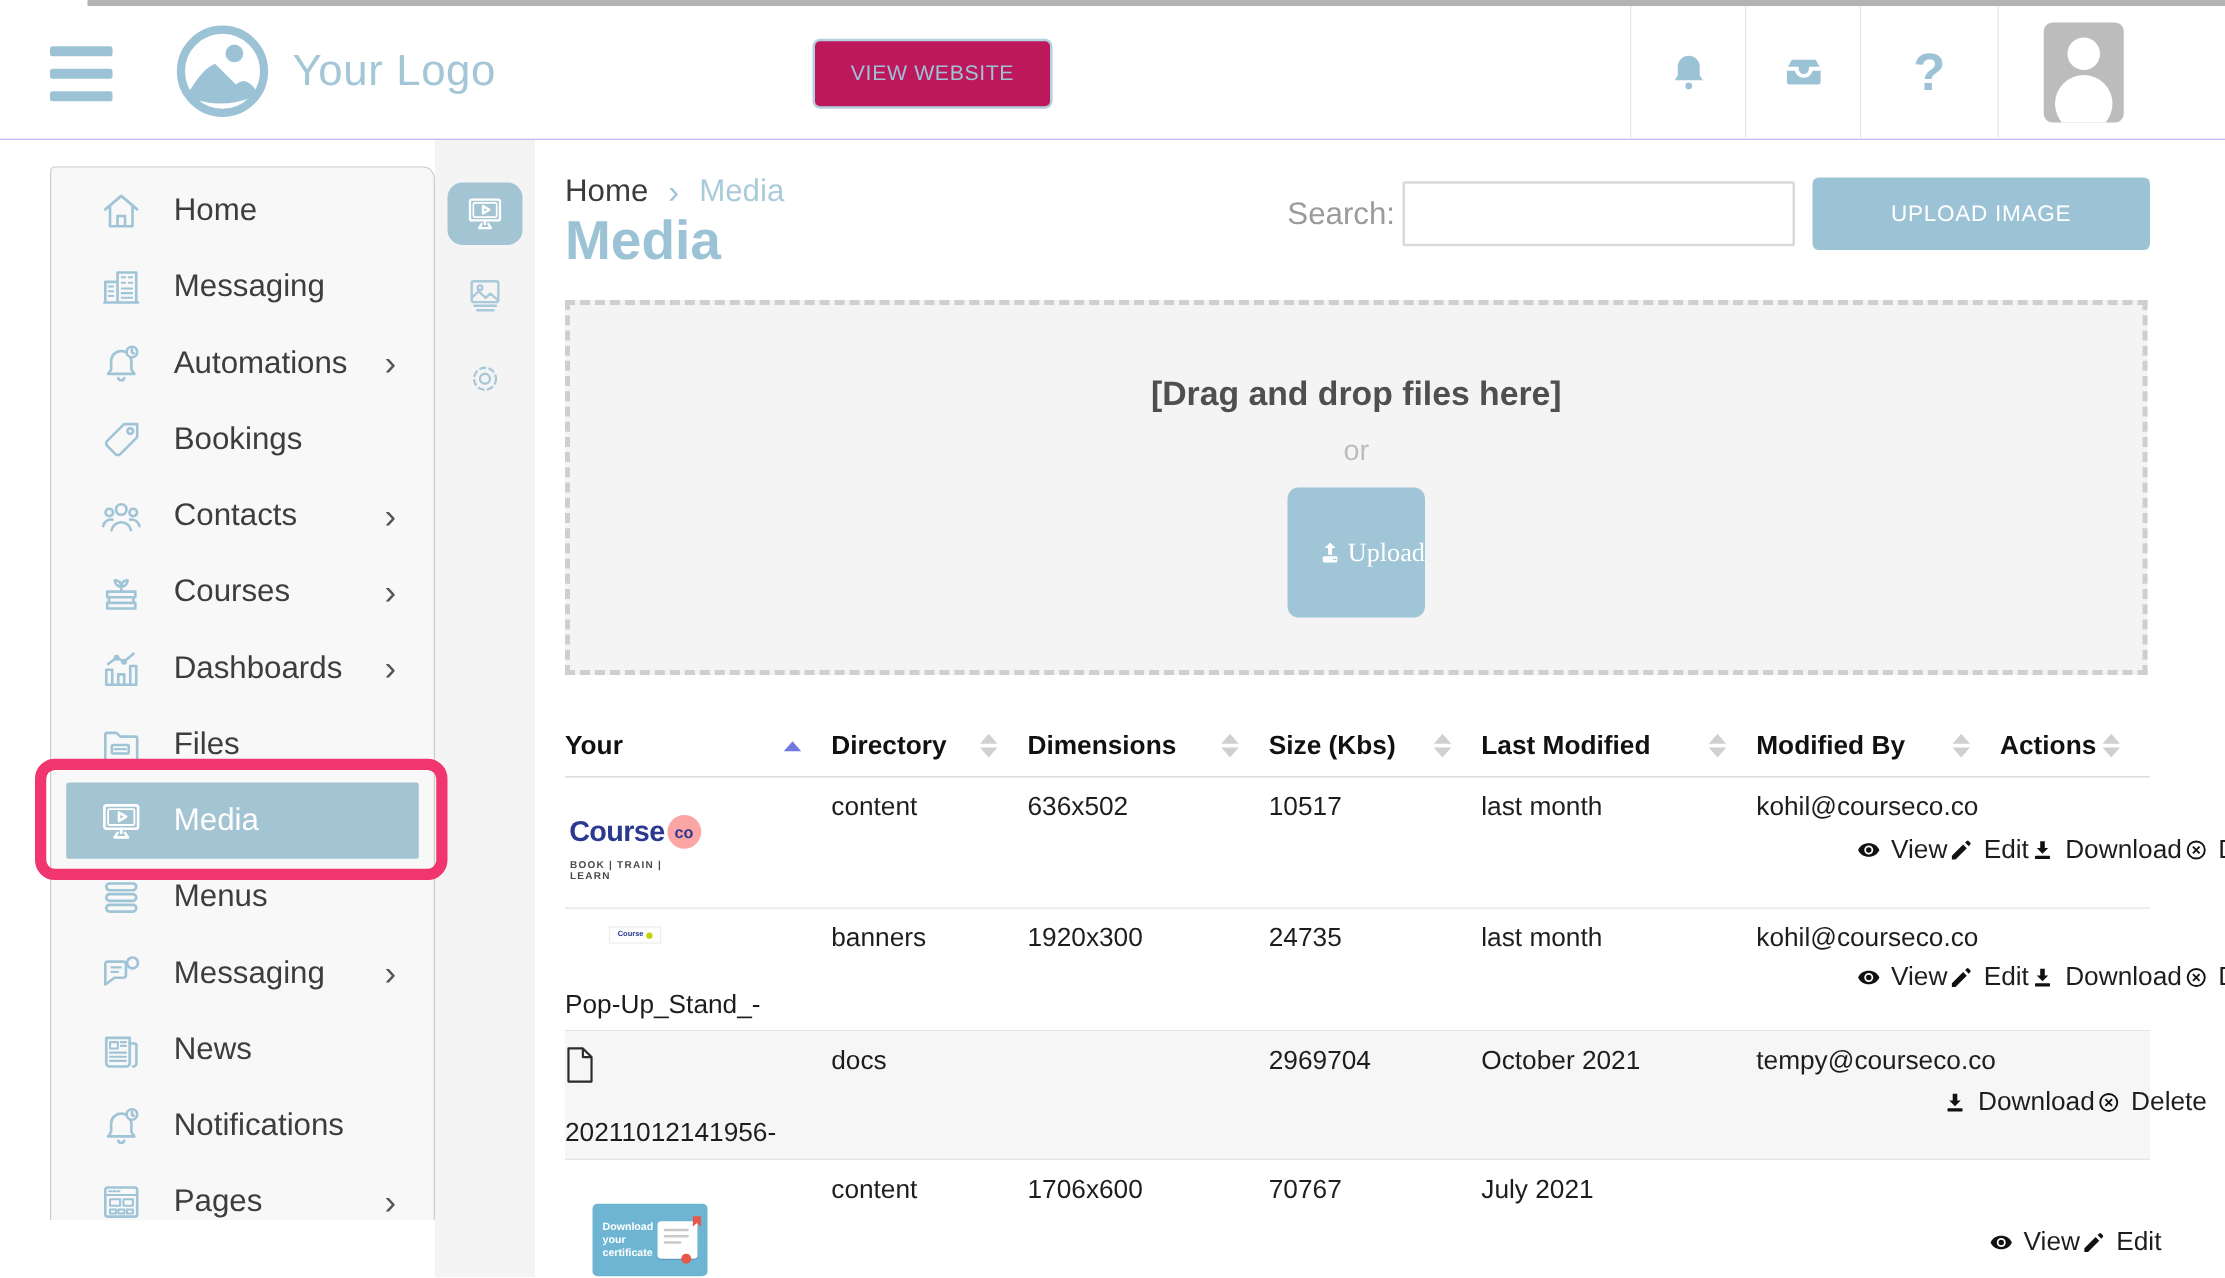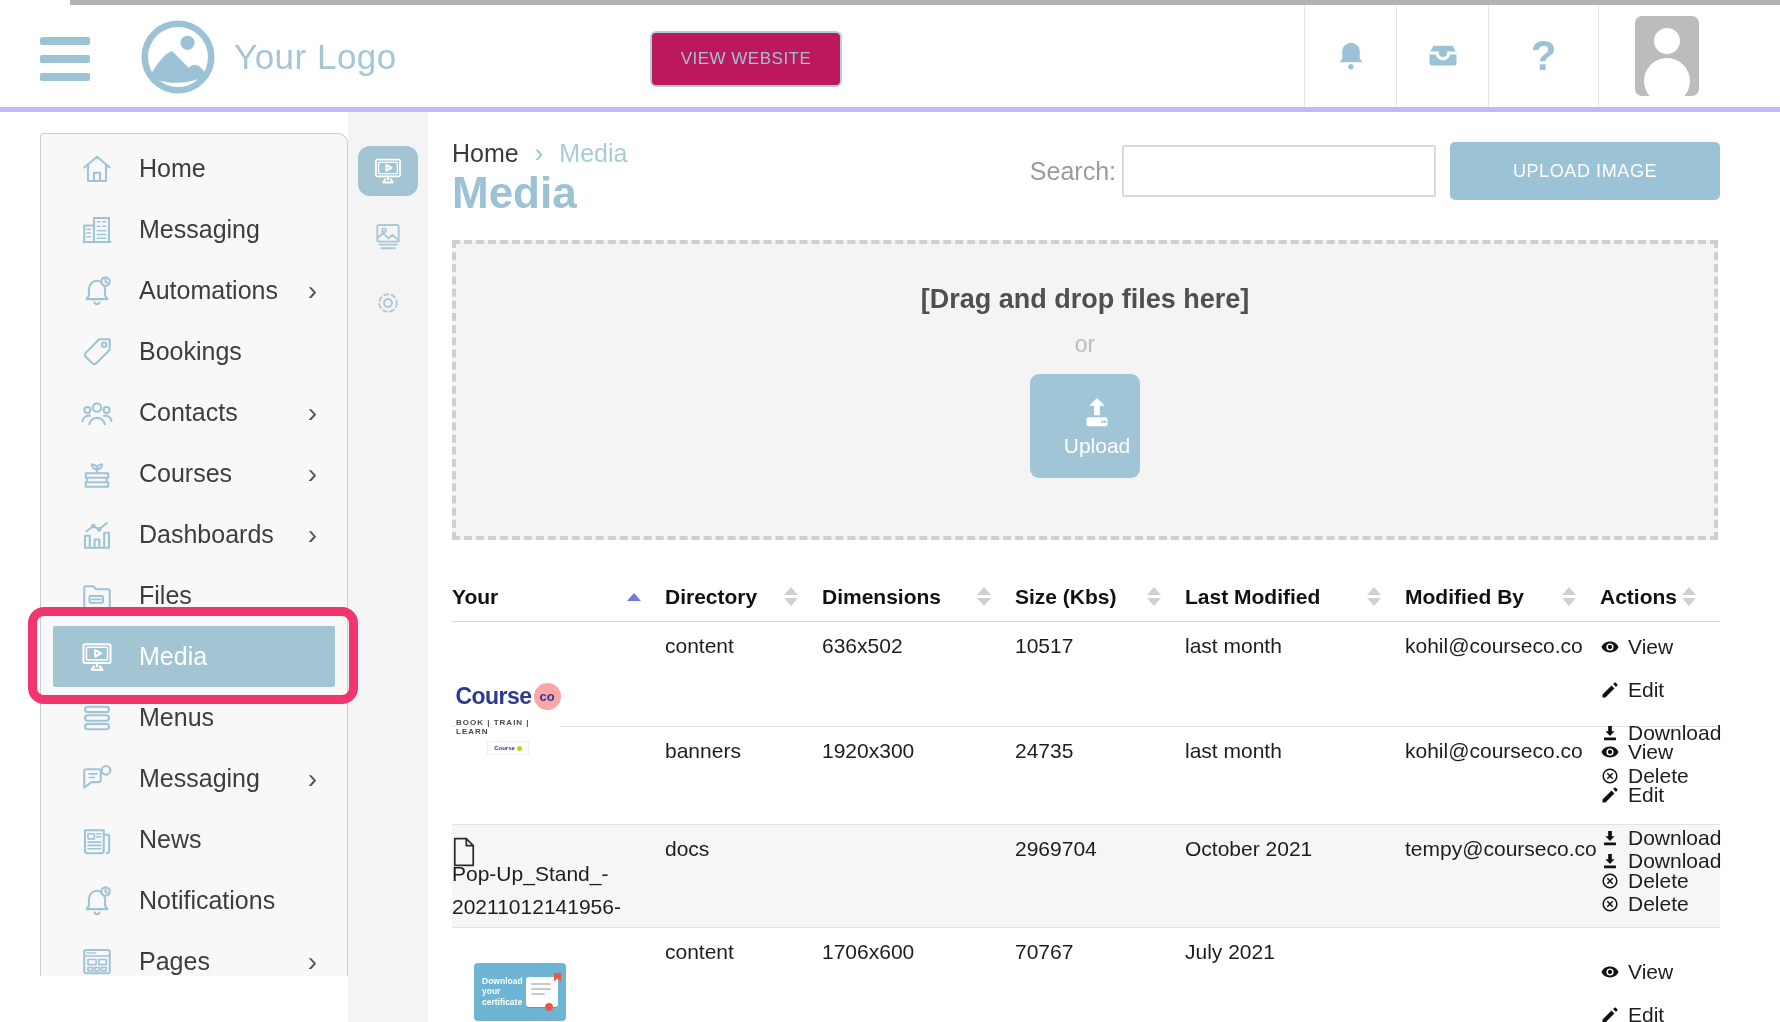--- a/index.html
+++ b/index.html
@@ -2,21 +2,21 @@
 <html><head>
 <meta charset="utf-8">
 <style>
   * { margin:0; padding:0; box-sizing:border-box; }
   html,body { background:#ffffff; }
   body { font-family:"Liberation Sans", sans-serif; }
   .canvas { position:relative; width:1780px; height:1022px; background:#fff; overflow:hidden; }
 
   
   .top-strip { position:absolute; top:0; left:70px; right:0; height:5px; background:#b3b3b3; }
-  .header { position:absolute; top:5px; left:0; right:0; height:107px; background:#fff; border-bottom:5px solid #c4b5fd; }
+  .header { position:absolute; top:5px; left:0; right:0; height:107px; background:#fff; border-bottom:1px solid #c4b5fd; }
   .hamburger { position:absolute; left:40px; top:32px; width:50px; height:44px; display:flex; flex-direction:column; justify-content:space-between; cursor:pointer; }
   .hamburger span { display:block; height:8px; border-radius:2px; background:#9cc3d5; }
   .logo-wrap { position:absolute; left:140px; top:14px; display:flex; align-items:center; gap:18px; }
   .logo-circle { width:76px; height:76px; }
   .logo-text { font-size:35px; color:#a5c6d6; letter-spacing:.5px; }
   .view-website { position:absolute; left:650px; top:26px; width:192px; height:56px; background:#be185d; border:2px solid #b3d0de; border-radius:6px; color:#9cc3d5; font-size:17px; letter-spacing:.5px; display:flex; align-items:center; justify-content:center; cursor:pointer; font-family:inherit; }
   .header-right { position:absolute; right:0; top:0; height:100%; display:flex; }
   .hseg { height:100%; display:flex; align-items:center; justify-content:center; border-left:1px solid #e7e7e7; }
   .hseg.bell { width:92px; } .hseg.tray { width:92px; } .hseg.help { width:110px; }
   .hseg.avatar-seg { width:182px; justify-content:flex-start; padding-left:36px; }
@@ -48,41 +48,41 @@
   .breadcrumb .bc-sep { color:#9cc3d5; font-size:26px; }
   .breadcrumb .bc-cur { color:#a9cbd9; }
   .page-title { position:absolute; top:36px; left:0; font-size:44px; font-weight:700; color:#9cc3d5; }
 
   .search-row { position:absolute; top:10px; right:0; display:flex; align-items:center; }
   .search-label { font-size:25px; color:#9b9b9b; margin-right:6px; }
   .search-input { width:314px; height:52px; border:2px solid #d9d9d9; border-radius:2px; font-size:22px; padding:0 10px; font-family:inherit; }
   .upload-image-btn { margin-left:14px; width:270px; height:58px; background:#9cc3d5; border:none; border-radius:5px; color:#fff; font-size:18px; letter-spacing:.6px; cursor:pointer; font-family:inherit; }
 
   .dropzone { position:absolute; top:108px; left:0; width:1266px; height:300px; background:#f4f4f4; border:4px dashed #cfcfcf; text-align:center; }
-  .dz-title { margin-top:40px; font-size:27px; font-weight:700; color:#4f4f4f; }
+  .dz-title { margin-top:56px; font-size:27px; font-weight:700; color:#4f4f4f; }
   .dz-or { margin-top:16px; font-size:23px; color:#bcbcbc; }
-  .upload-btn { margin-top:16px; width:110px; height:104px; background:#a0c5d7; border:none; border-radius:9px; color:#fff; cursor:pointer; display:inline-flex; flex-direction:column; align-items:center; justify-content:center; gap:4px; font-family:Liberation Sans, sans-serif;padding-left:24px; }
+  .upload-btn { margin-top:16px; width:110px; height:104px; background:#a0c5d7; border:none; border-radius:9px; color:#fff; cursor:pointer; display:inline-flex; flex-direction:row; align-items:center; justify-content:center; gap:4px; font-family:Liberation Serif, serif;padding-left:24px; }
   .upload-btn .u-lbl { font-size:21px; }
 
   
   .media-table { position:absolute; top:440px; left:0; width:1268px; font-size:21px; color:#1d1d1d; }
   .t-grid { display:grid; grid-template-columns:213px 157px 193px 170px 220px 195px 120px; }
   .t-head { height:50px; border-bottom:1px solid #d6d6d6; font-weight:700; color:#111; }
   .th { display:flex; align-items:center; justify-content:space-between; padding-right:24px; cursor:pointer; }
   .sorts { display:flex; flex-direction:column; gap:3px; }
   .tri-up { width:0; height:0; border-left:7px solid transparent; border-right:7px solid transparent; border-bottom:8px solid #d0d0d0; }
   .tri-dn { width:0; height:0; border-left:7px solid transparent; border-right:7px solid transparent; border-top:8px solid #d0d0d0; }
   .tri-active { border-bottom-color:#7477e0; }
   .t-row { border-bottom:1px solid #e3e3e3; }
   .t-row > div { padding-top:12px;justify-content:center; }
   .t-row.shaded { background:#f6f6f6; }
   .r1 { height:105px; } .r2 { height:98px; } .r3 { height:103px; } .r4 { height:120px; }
   .file-cell { display:flex; flex-direction:column; padding-top:8px !important; }
   .file-name { font-size:21px; color:#1d1d1d; margin-top:auto; margin-bottom:8px; }
-  .actions { position:relative; z-index:2; display:flex; flex-direction:column; gap:17px; }
+  .actions { position:relative; z-index:2; display:flex; flex-direction:row; gap:1px; }
   .action-line { display:flex; align-items:center; gap:8px; cursor:pointer; line-height:26px; white-space:nowrap; }
   .a-ic { width:20px; height:20px; flex:0 0 auto; }
 
   
   .thumb-box { width:112px; display:flex; justify-content:center; }
   .thumb-courseco { width:104px; height:84px; background:#fff; display:flex; flex-direction:column; align-items:center; justify-content:center; gap:8px; }
   .cc-line1 { display:flex; align-items:center; }
   .cc-brand { font-size:23px; font-weight:700; color:#2b3990; letter-spacing:-.5px; }
   .cc-co { width:27px; height:27px; margin-left:2px; border-radius:50%; background:#fca5a5; color:#2b3990; font-size:13px; font-weight:700; display:flex; align-items:center; justify-content:center; }
   .cc-tag { font-size:8px; letter-spacing:1px; color:#4a4a4a; font-weight:700; }

